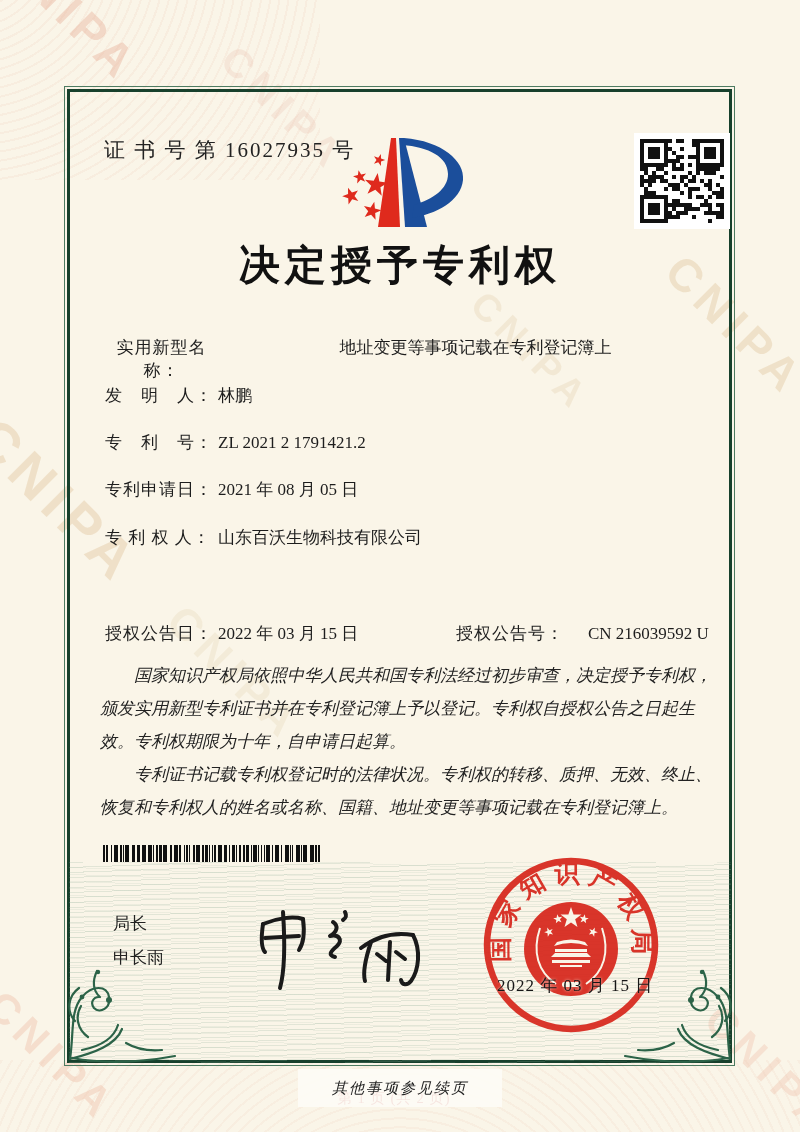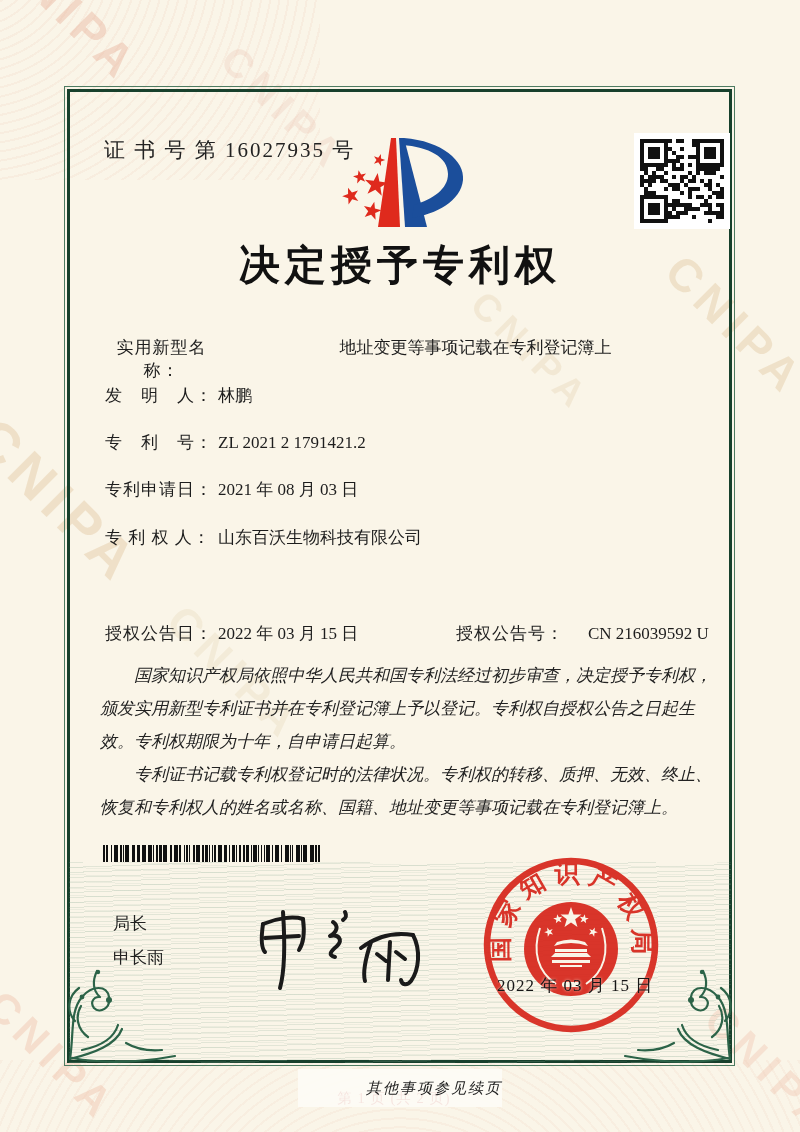--- a/index.html
+++ b/index.html
@@ -60,21 +60,21 @@
     font-family:"Liberation Sans","DejaVu Sans",sans-serif; color:#222; }
   .sig-svg { position:absolute; left:233px; top:882px; }
 
   .seal { position:absolute; left:482px; top:856px; }
   .seal-date { position:absolute; left:497px; top:974px; width:170px; font-size:17px;
     color:#161616; letter-spacing:1px; text-shadow:0 0 3px rgba(250,245,232,0.9); }
 
   .page-num { position:absolute; left:0; top:1089px; width:788px; text-align:center;
     font-size:14.5px; color:#b91c1c; letter-spacing:1px; }
   .cont-box { position:absolute; left:298px; top:1069px; width:204px; height:38px;
-    background:rgba(253,252,246,0.9); display:flex; align-items:center; justify-content:flex-end; }
+    background:rgba(253,252,246,0.9); display:flex; align-items:center; justify-content:center; }
   .cont-note { font-size:15px; font-style:italic; color:#222; letter-spacing:2px; }
 </style>
 </head>
 <body>
 
 <div class="page">
 
   <div class="corner-tint tint-tl"></div>
   <div class="corner-tint tint-bottom"></div>
 
@@ -390,21 +390,21 @@
   <div class="row r2">
     <span class="flabel">发　明　人：</span>
     <span class="fvalue">林鹏</span>
   </div>
   <div class="row r3">
     <span class="flabel">专　利　号：</span>
     <span class="fvalue">ZL 2021 2 1791421.2</span>
   </div>
   <div class="row r4">
     <span class="flabel">专利申请日：</span>
-    <span class="fvalue">2021 年 08 月 03 日</span>
+    <span class="fvalue">2021 年 08 月 05 日</span>
   </div>
   <div class="row r5">
     <span class="flabel">专 利 权 人：</span>
     <span class="fvalue">山东百沃生物科技有限公司</span>
   </div>
   <div class="row r7">
     <span class="flabel">授权公告日：</span>
     <span class="gv1">2022 年 03 月 15 日</span>
     <span class="gl2">授权公告号：</span>
     <span class="gv2">CN 216039592 U</span>

